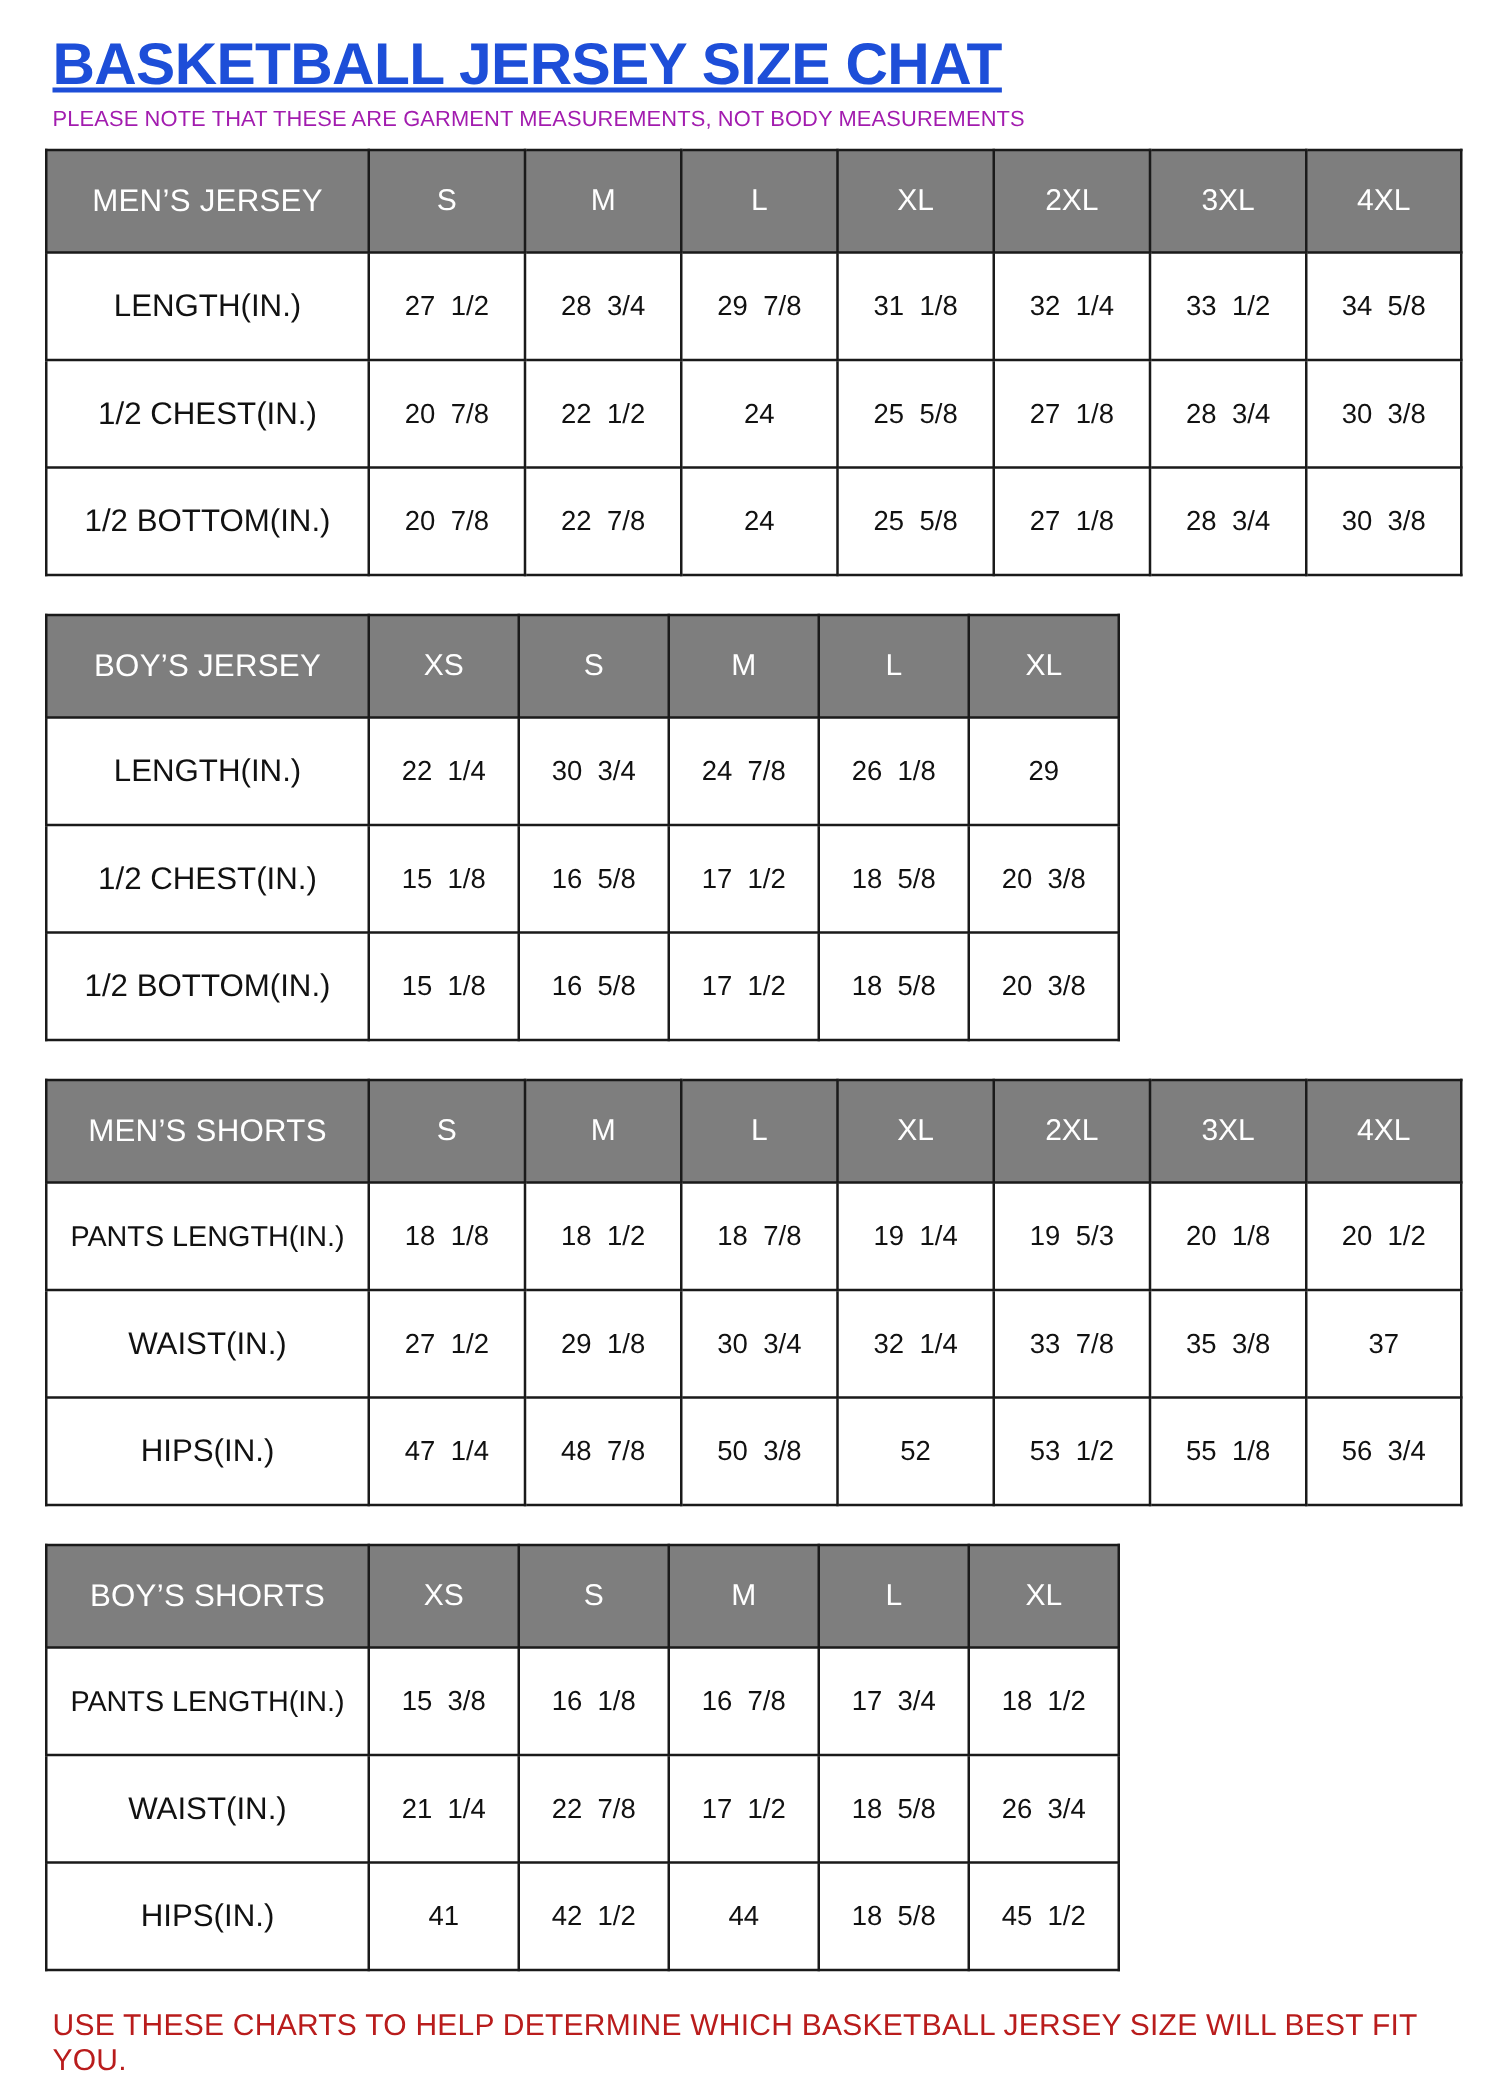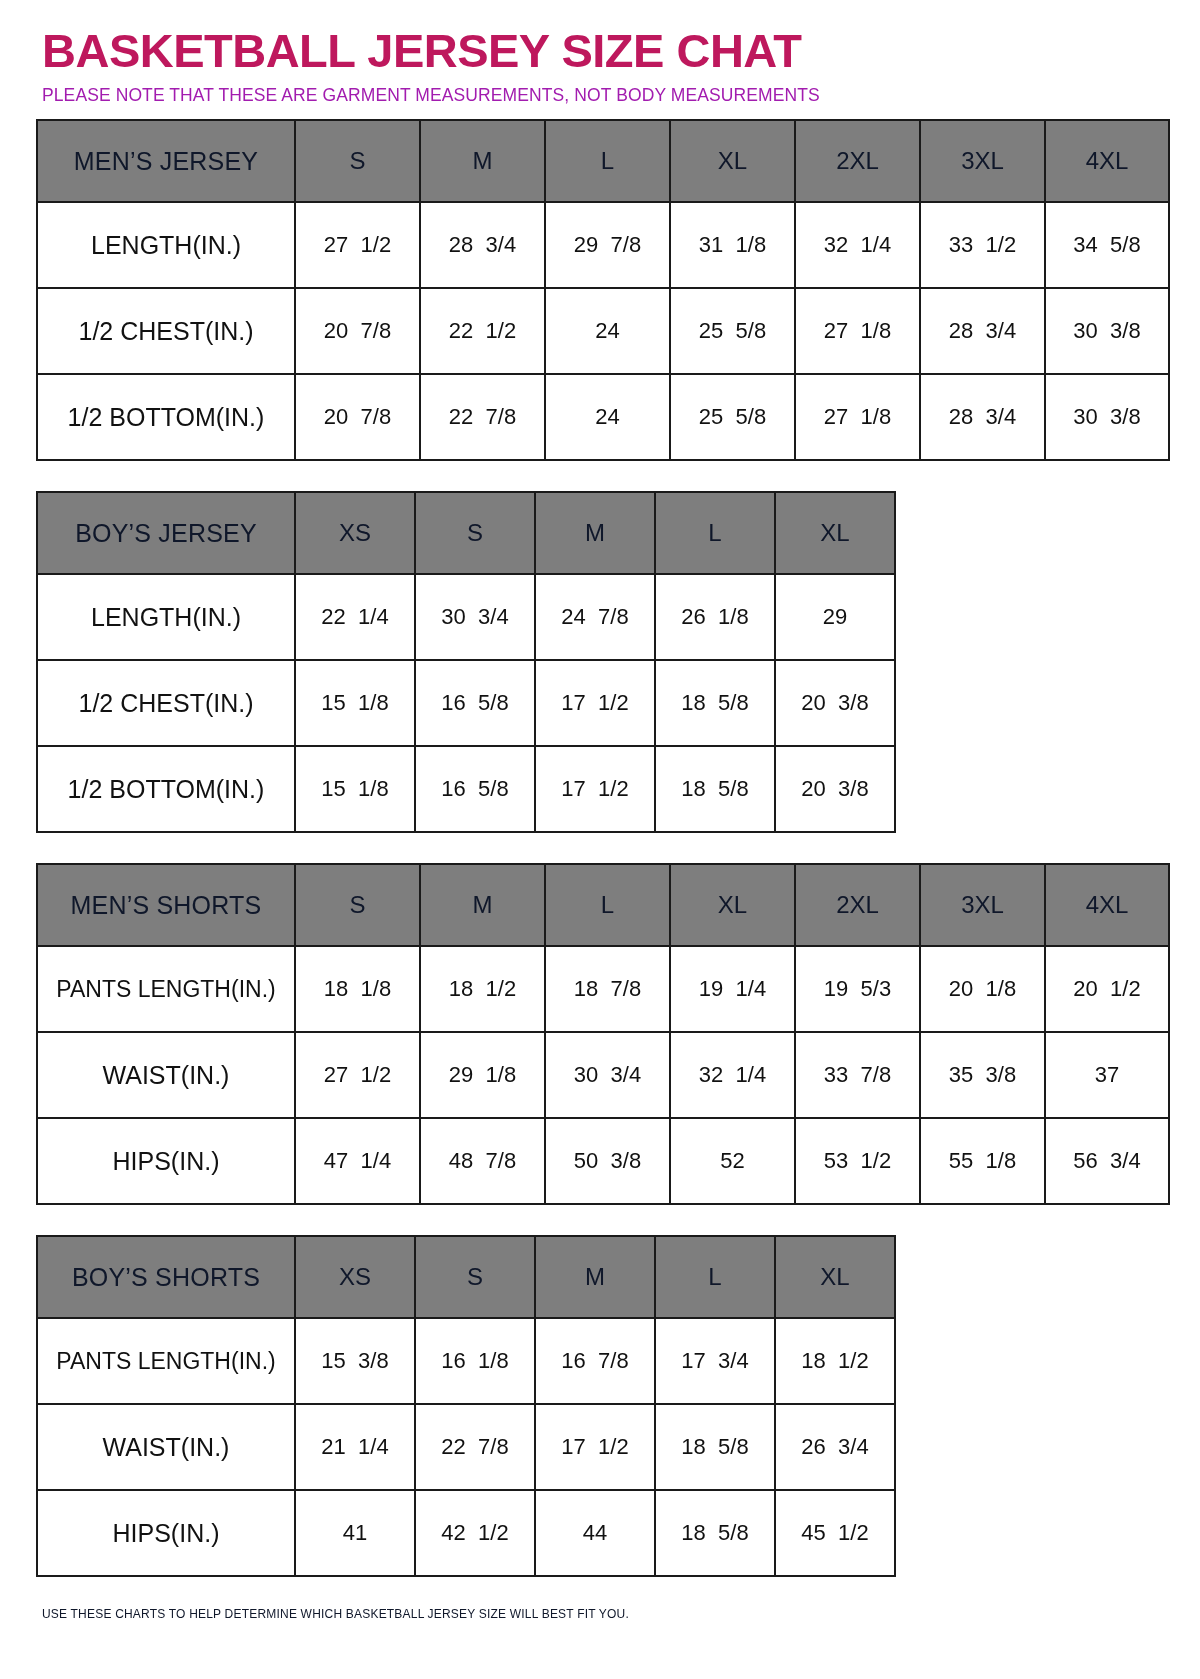--- a/index.html
+++ b/index.html
@@ -17,24 +17,25 @@
   }
   .page {
     padding: 18px 36px 0 36px;
     box-sizing: border-box;
     width: 1200px;
   }
   .main-title {
     font-size: 47px;
     font-weight: bold;
     letter-spacing: -0.5px;
-    color: #be185d;
+    color: #1d4ed8;
     line-height: 1.05;
     margin: 8px 0 10px 6px;
     white-space: nowrap;
+    text-decoration: underline;
   }
   .note {
     color: #a21caf;
     font-size: 17.5px;
     line-height: 1.25;
     margin: 0 0 12px 6px;
     max-width: 800px;
     letter-spacing: 0.1px;
   }
   table.size-table {
@@ -47,21 +48,21 @@
     text-align: center;
     vertical-align: middle;
     font-size: 22px;
     color: #111111;
     padding: 6px 2px;
     font-weight: normal;
     line-height: 1.12;
   }
   table.size-table thead th {
     background: #7e7e7e;
-    color: #0f172a;
+    color: #ffffff;
     font-size: 24px;
     height: 68px;
   }
   table.size-table thead th.corner {
     font-size: 25px;
     letter-spacing: 0.2px;
   }
   table.size-table tbody td.rowhead {
     font-size: 25px;
     height: 72px;
@@ -74,22 +75,22 @@
   table.size-table tbody td {
     height: 72px;
     background: #ffffff;
   }
   .tbl-men-jersey { width: 1084px; }
   .tbl-boy-jersey { width: 822px; }
   .tbl-men-shorts { width: 1084px; }
   .tbl-boy-shorts { width: 822px; border-radius: 14px; }
 
   .footer-note {
-    color: #0f172a;
-    font-size: 12px;
+    color: #b91c1c;
+    font-size: 24px;
     letter-spacing: 0.2px;
     margin: 4px 0 0 6px;
   }
   .val { white-space: pre; }
 </style>
 </head>
 <body>
 
 <div class="page">
 

